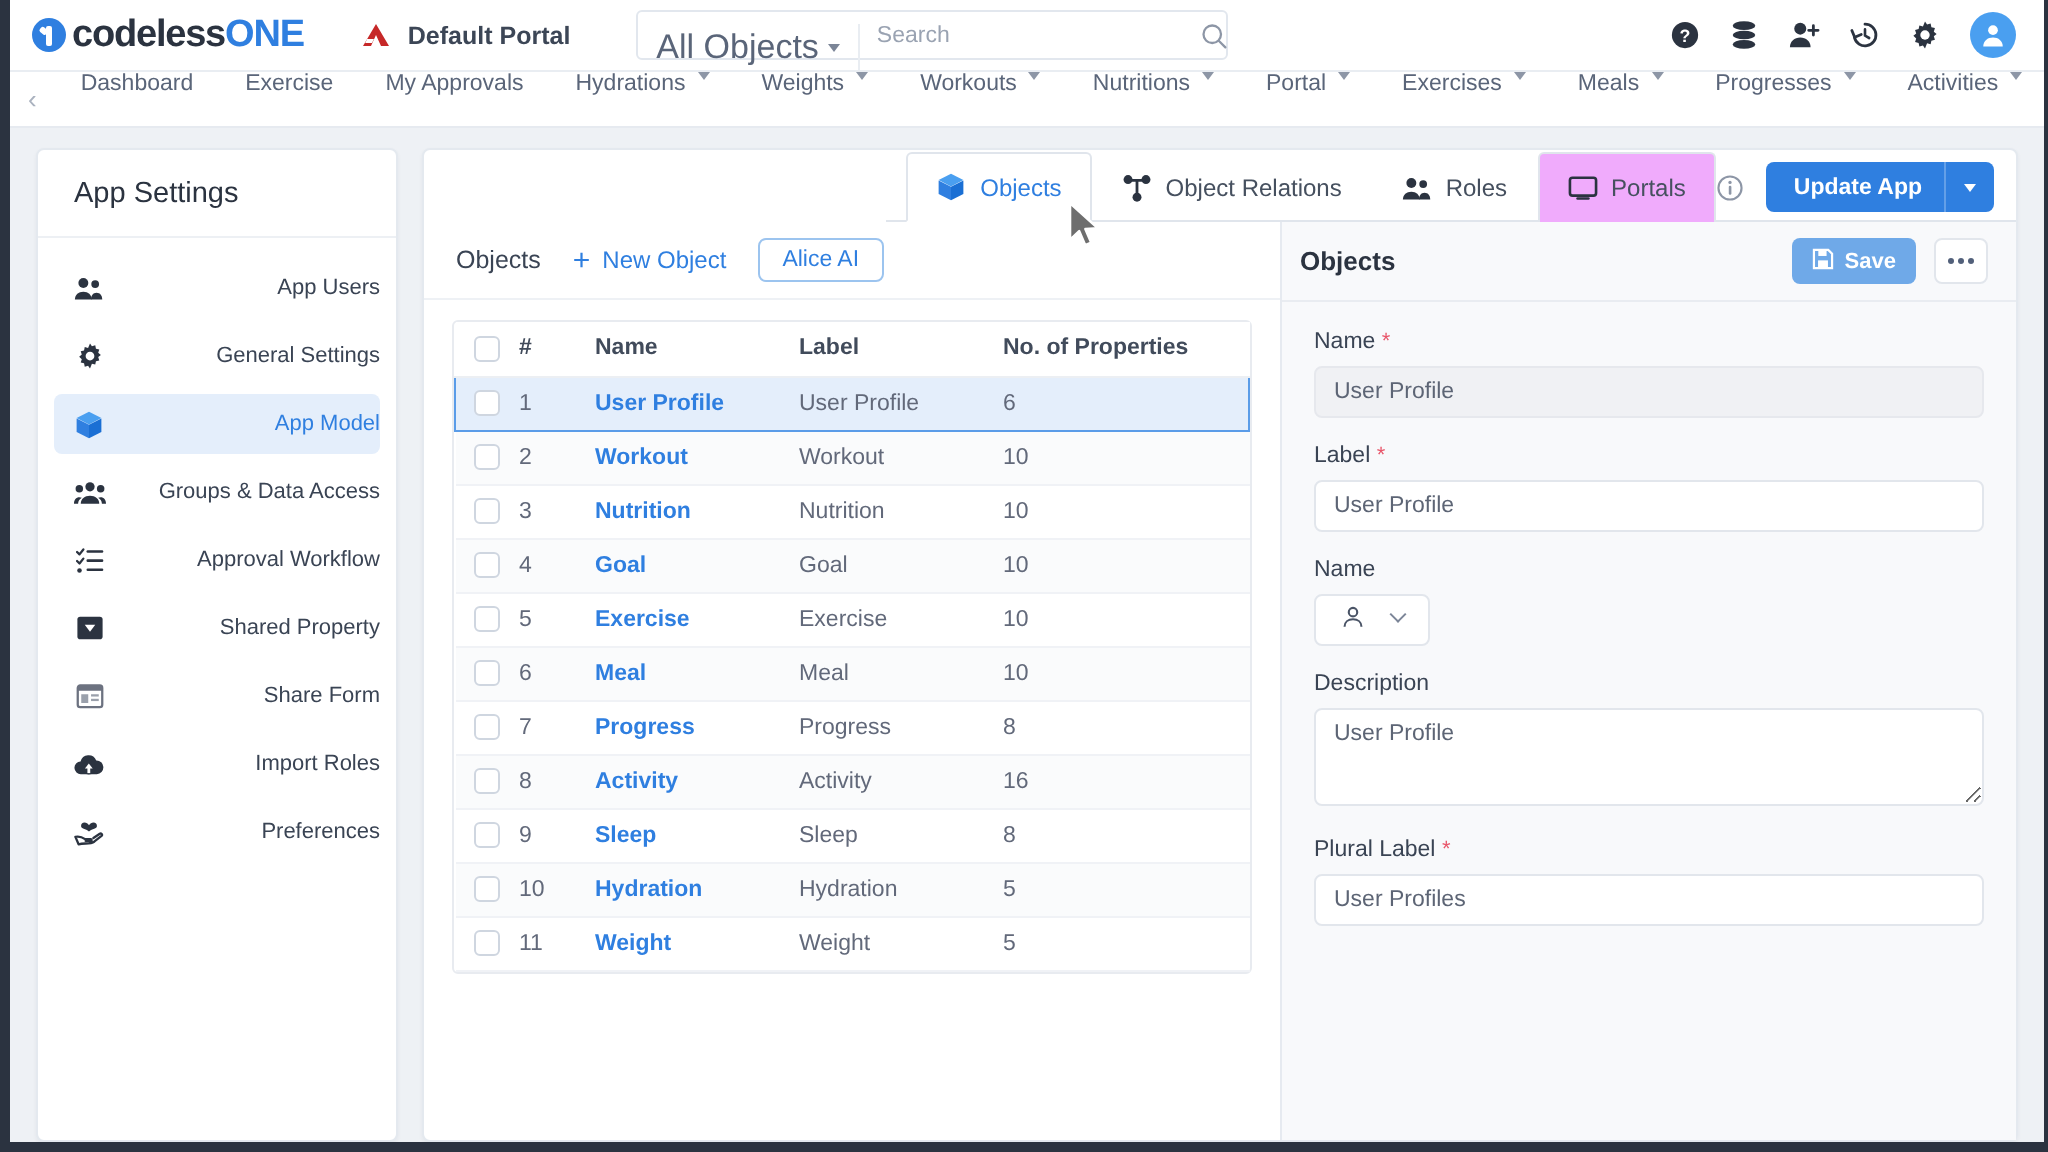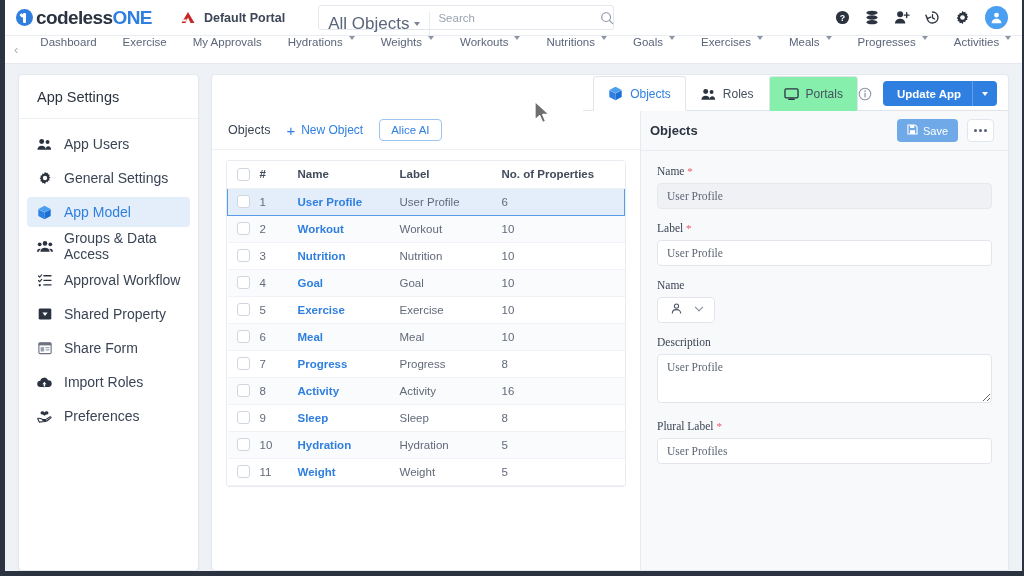--- a/index.html
+++ b/index.html
@@ -115,21 +115,21 @@
   #sidebar-title {
     height: 44px; display: flex; align-items: center; padding-left: 18px;
     font-size: 14.5px; color: #2b3340; font-weight: 400;
     border-bottom: 1px solid #edf0f4;
   }
   #sidebar-list { padding: 10px 8px 0 8px; }
   .side-item {
     display: flex; align-items: center; gap: 11px;
     height: 30px; padding-left: 9px; margin-bottom: 4px;
     border-radius: 4px; cursor: pointer;
-    color: #3a4454; font-size: 14px;
+    color: #3a4454; font-size: 11px; justify-content: space-between;
   }
   .side-item.active { background: #e4eefb; color: #2f7fe0; font-weight: 400; }
   .side-ic { width: 17px; display: flex; align-items: center; justify-content: center; flex: 0 0 17px; }
 
   
   #main { flex: 1; display: flex; flex-direction: column; min-width: 0; align-items: flex-end; }
 
   #tabs-row {
     height: 36px; display: flex; align-items: flex-end;
     border-bottom: 1px solid #e0e5ec; padding-left: 10px; position: relative;
@@ -137,21 +137,21 @@
   .tab {
     height: 35px; display: flex; align-items: center; gap: 7px;
     padding: 0 14px; cursor: pointer; font-size: 12px;
     color: #46505f; border: 1px solid transparent; border-bottom: none;
     border-radius: 3px 3px 0 0; position: relative; top: 1px;
   }
   .tab.active {
     color: #2f7fe0; background: #fff;
     border-color: #e0e5ec; border-bottom: 1px solid #fff;
   }
-  .tab.hover { background: #86efac; border-color: #e0e5ec; }
+  .tab.hover { background: #f0abfc; border-color: #e0e5ec; }
   #tab-actions {
     margin-left: auto; display: flex; align-items: center; gap: 11px;
     padding-right: 11px; padding-bottom: 4px;
   }
   #info-ic { cursor: pointer; display: flex; }
   #update-app {
     display: flex; align-items: center; background: #2f7fe0; color: #fff;
     border-radius: 4px; height: 25px; cursor: pointer;
     font-size: 11.5px; font-weight: 600;
   }
@@ -217,30 +217,30 @@
   }
   #details-head {
     height: 40px; display: flex; align-items: center;
     padding: 0 14px 0 9px; border-bottom: 1px solid #e9ecf1; background: #f8f9fb;
   }
   #details-title { font-size: 13px; font-weight: 600; color: #2b3340; }
   #details-head-actions { margin-left: auto; display: flex; align-items: center; gap: 9px; }
   #save-btn {
     background: #6fa9e8; color: #fff; border-radius: 4px;
     height: 23px; display: flex; align-items: center; gap: 5px;
-    padding: 0 10px; font-size: 11px; cursor: pointer; font-weight: 400;
+    padding: 0 10px; font-size: 11px; cursor: pointer; font-weight: 700;
   }
   #more-btn {
     width: 27px; height: 23px; border: 1px solid #e2e6ec; border-radius: 4px;
     background: #fff; display: flex; align-items: center; justify-content: center;
     cursor: pointer; gap: 2px;
   }
   .dot3 { width: 3px; height: 3px; border-radius: 50%; background: #52607a; }
 
-  #details-form { padding: 14px 16px 0 16px; overflow: hidden; font-family: Liberation Serif, serif; }
+  #details-form { padding: 14px 16px 0 16px; overflow: hidden; }
   .fld-label {
     font-size: 11.5px; color: #3a4454; margin-bottom: 6px; display: block;
   }
   .req { color: #e8576b; font-size: 11px; }
   .fld-input {
     width: 100%; height: 26px; border: 1px solid #e2e6ec; border-radius: 4px;
     background: #fff; font-family: inherit; font-size: 11.5px;
     color: #5d6575; padding: 0 9px; outline: none;
   }
   .fld-input.disabled { background: #f0f1f4; border-color: #e6e8ed; }
@@ -366,21 +366,21 @@
         </div>
         <div class="nav-item">
           <span>Workouts</span>
           <i class="caret-dn"></i>
         </div>
         <div class="nav-item">
           <span>Nutritions</span>
           <i class="caret-dn"></i>
         </div>
         <div class="nav-item">
-          <span>Goals</span>
+          <span>Portal</span>
           <i class="caret-dn"></i>
         </div>
         <div class="nav-item">
           <span>Exercises</span>
           <i class="caret-dn"></i>
         </div>
         <div class="nav-item">
           <span>Meals</span>
           <i class="caret-dn"></i>
         </div>
@@ -508,20 +508,31 @@
         <div id="tabs-holder" style="display:flex;align-items:flex-end;height:100%;">
             <div class="tab active">
               <span style="display: flex;">
                 <svg width="15" height="15" viewBox="0 0 16 16">
                   <path d="M8 .9 14.6 4.3 8 7.7 1.4 4.3z" fill="#4a9ff0"></path>
                   <path d="M1.4 4.5 8 7.9v7.2L1.4 11.7z" fill="#2f7fe0"></path>
                   <path d="M14.6 4.5 8 7.9v7.2l6.6-3.4z" fill="#1a6fd4"></path>
                 </svg>
               </span>
               <span>Objects</span>
+            </div>
+            <div class="tab">
+              <span style="display: flex;">
+                <svg width="15" height="14" viewBox="0 0 16 15">
+                  <circle cx="3.2" cy="3" r="2.4" fill="#2b3340"></circle>
+                  <circle cx="12.8" cy="3" r="2.4" fill="#2b3340"></circle>
+                  <circle cx="8" cy="12.4" r="2.4" fill="#2b3340"></circle>
+                  <path d="M3.2 3.4h9.6M8 3.4v8.6" fill="none" stroke="#2b3340" stroke-width="1.5"></path>
+                </svg>
+              </span>
+              <span>Object Relations</span>
             </div>
             <div class="tab">
               <span style="display: flex;">
                 <svg width="15" height="13" viewBox="0 0 17 14">
                   <circle cx="5.3" cy="3.6" r="2.8" fill="#2b3340"></circle>
                   <circle cx="12" cy="4.2" r="2.2" fill="#2b3340"></circle>
                   <path d="M0.5 13c0-2.8 2.1-4.5 4.8-4.5S10 10.2 10 13z" fill="#2b3340"></path>
                   <path d="M9.6 13c0-2.3 1.2-3.9 3.2-3.9S16 10.7 16 13z" fill="#2b3340"></path>
                 </svg>
               </span>

